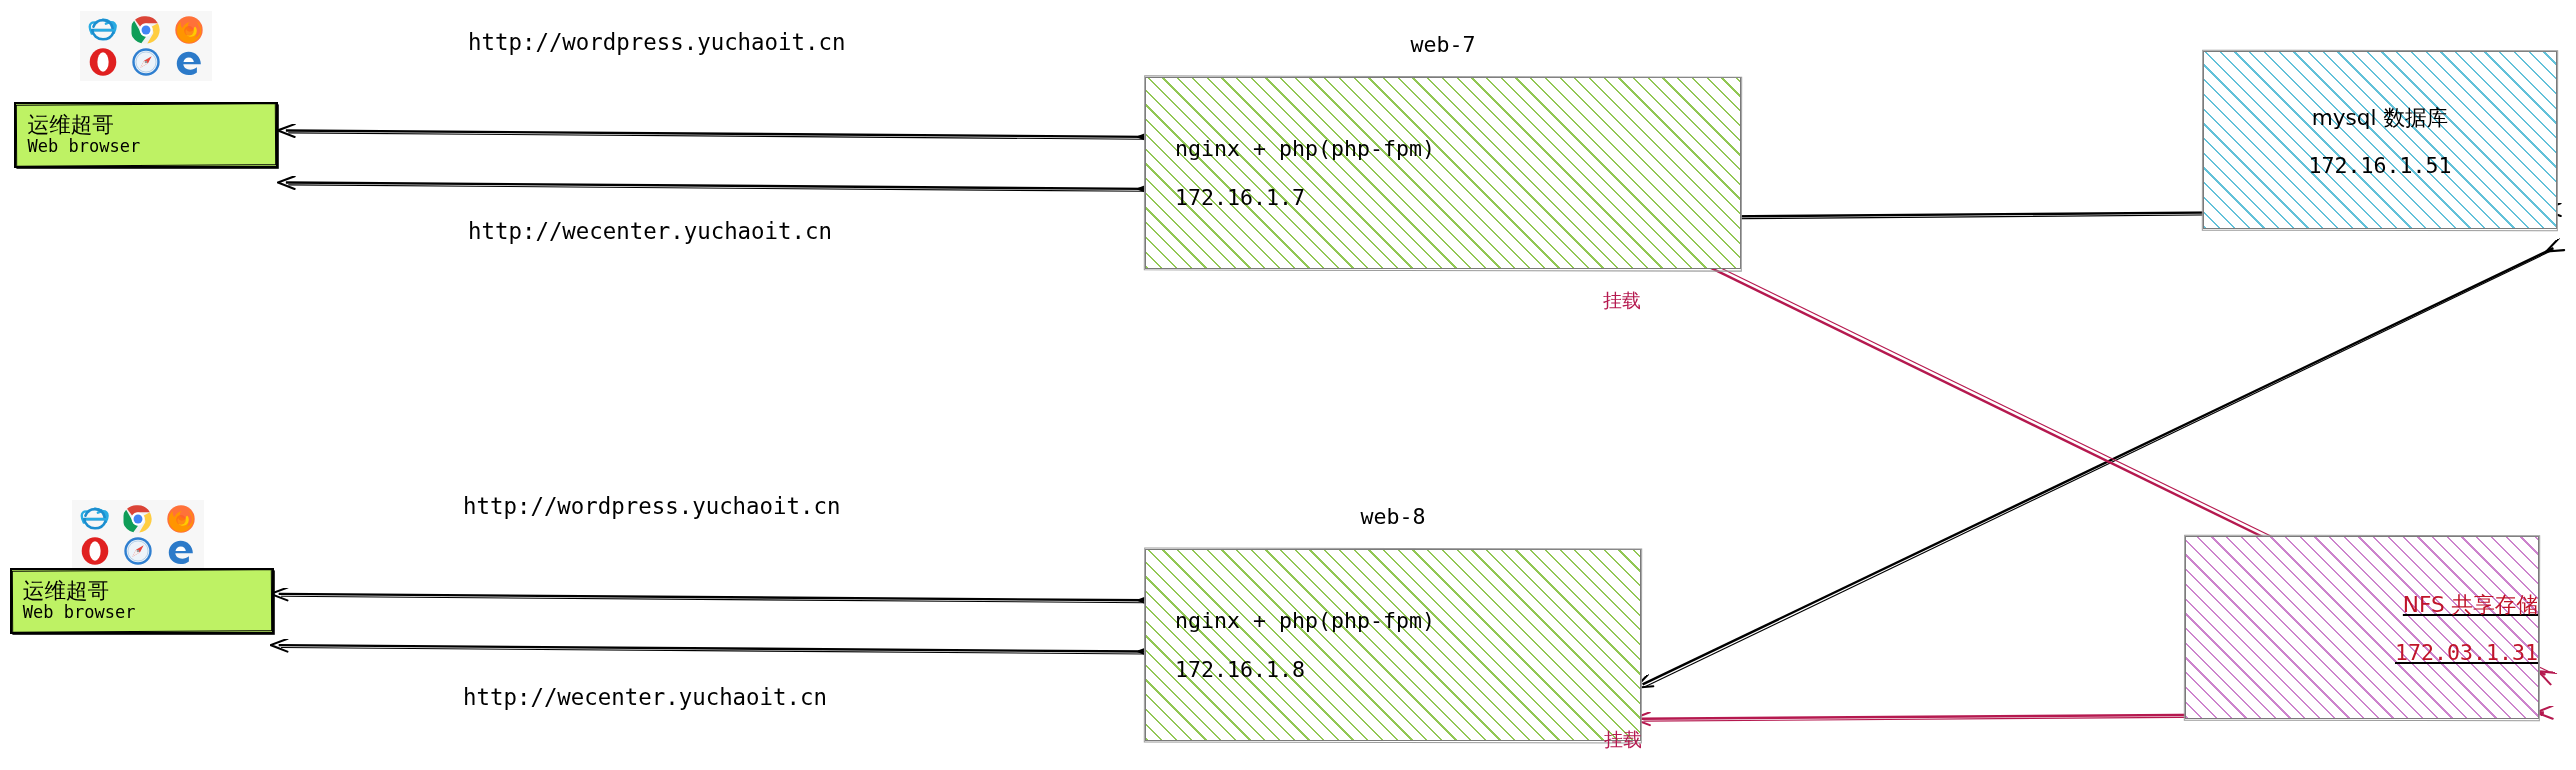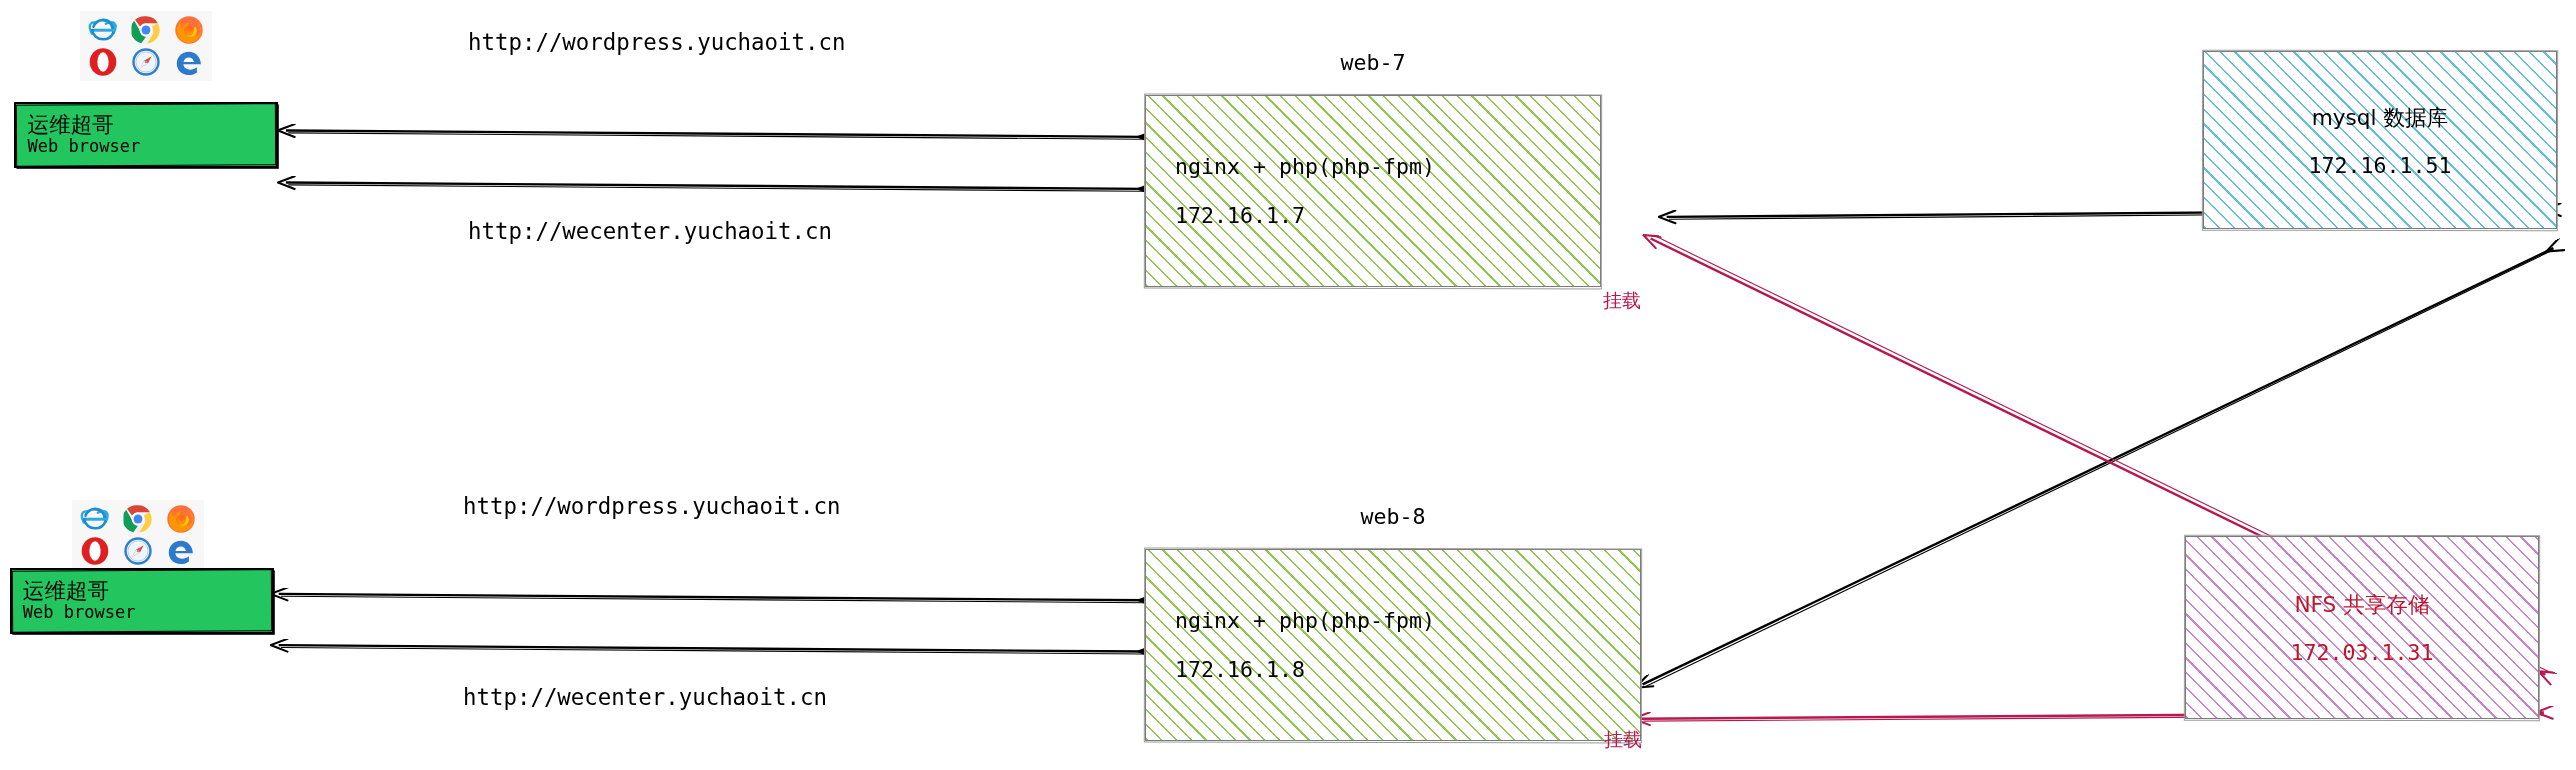--- a/index.html
+++ b/index.html
@@ -22,21 +22,21 @@
     background:#f7f7f7;
     padding:4px 5.6px;
   }
   .bicon{width:35px;height:30px;position:relative;}
   .bicon svg{position:absolute;left:50%;top:50%;transform:translate(-50%,-50%);}
 
   
   .client-box{
     position:absolute;
     border:2.4px solid #000;
-    background:#22c55e;
+    background:#bef264;
     box-sizing:border-box;
     box-shadow:1.6px 1.6px 0 -0.8px #000;
   }
   .client-box .cb-inner{
     position:absolute;left:0;top:0;width:100%;height:100%;
     border:0.8px solid #000;
     box-sizing:border-box;
     transform:rotate(-0.35deg);
   }
   .client-line{
@@ -272,21 +272,21 @@
     <div class="cb-inner"></div>
     <span class="client-line cn l1">运维超哥</span>
     <span class="client-line l2">Web browser</span>
   </div>
 
   <span class="url-label" style="left:468px;top:29px;">http://wordpress.yuchaoit.cn</span>
   <span class="url-label" style="left:468px;top:218px;">http://wecenter.yuchaoit.cn</span>
   <span class="url-label" style="left:463px;top:493px;">http://wordpress.yuchaoit.cn</span>
   <span class="url-label" style="left:463px;top:684px;">http://wecenter.yuchaoit.cn</span>
 
-  <div class="node" style="left:1145px;top:50px;width:456px;height:240px;">
+  <div class="node" style="left:1145px;top:32px;width:596px;height:240px;">
     <div class="node-title" style="top:0px;">web-7</div>
     <div class="node-rect hatch-green" style="top:45px;height:192px;">
       <div class="node-body">
         <span class="nl" style="margin-left:29px;">nginx + php(php-fpm)</span>
         <span class="nl" style="margin-left:29px;">172.16.1.7</span>
       </div>
     </div>
   </div>
 
   <div class="node" style="left:1145px;top:504px;width:496px;height:240px;padding-left:32px;">
@@ -304,21 +304,21 @@
       <div class="node-body" style="align-items:center;gap:21px;">
         <span class="nl cnfont">mysql 数据库</span>
         <span class="nl">172.16.1.51</span>
       </div>
     </div>
   </div>
 
   <div class="node" style="left:2185px;top:496px;width:354px;height:240px;">
     <div class="node-title" style="top:0px;margin-top:48px;">nfs-31</div>
     <div class="node-rect hatch-purple" style="top:40px;height:183px;">
-      <div class="node-body" style="align-items:center;gap:21px;">
+      <div class="node-body" style="align-items:flex-end;gap:21px;text-decoration:underline;">
         <span class="nl cnfont" style="color:#c0142a;">NFS 共享存储</span>
         <span class="nl" style="color:#c0142a;">172.03.1.31</span>
       </div>
     </div>
   </div>
 
   <span class="mount-label" style="left:1603px;top:288px;">挂载</span>
   <span class="mount-label" style="left:1604px;top:727px;">挂载</span>
 
 </div>

